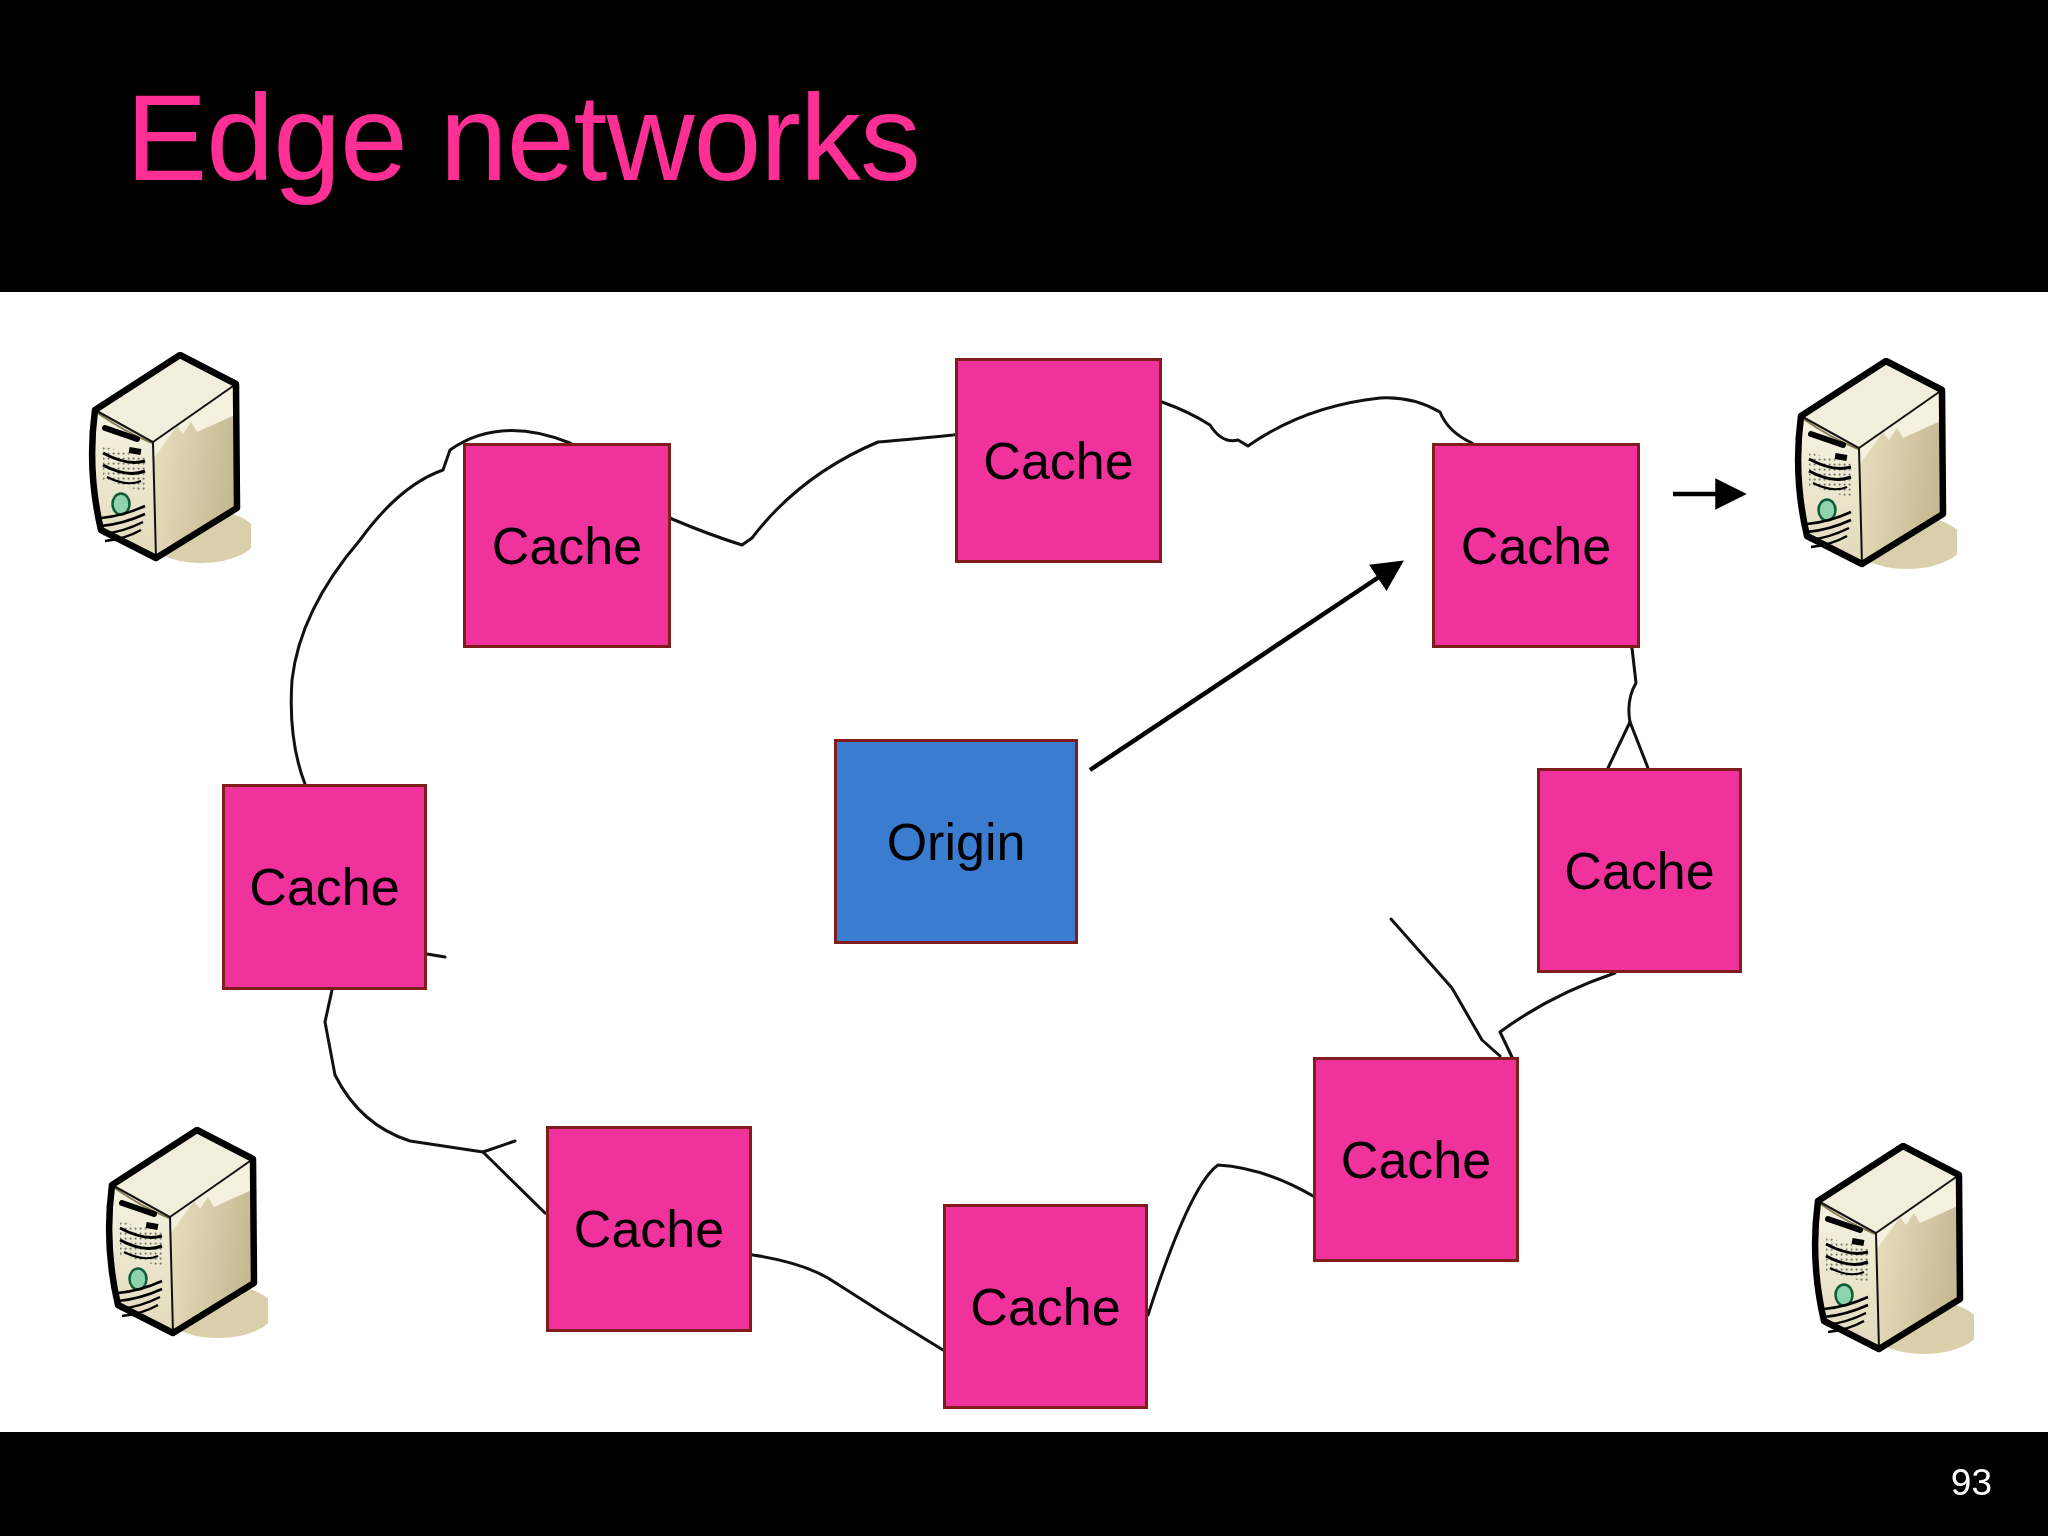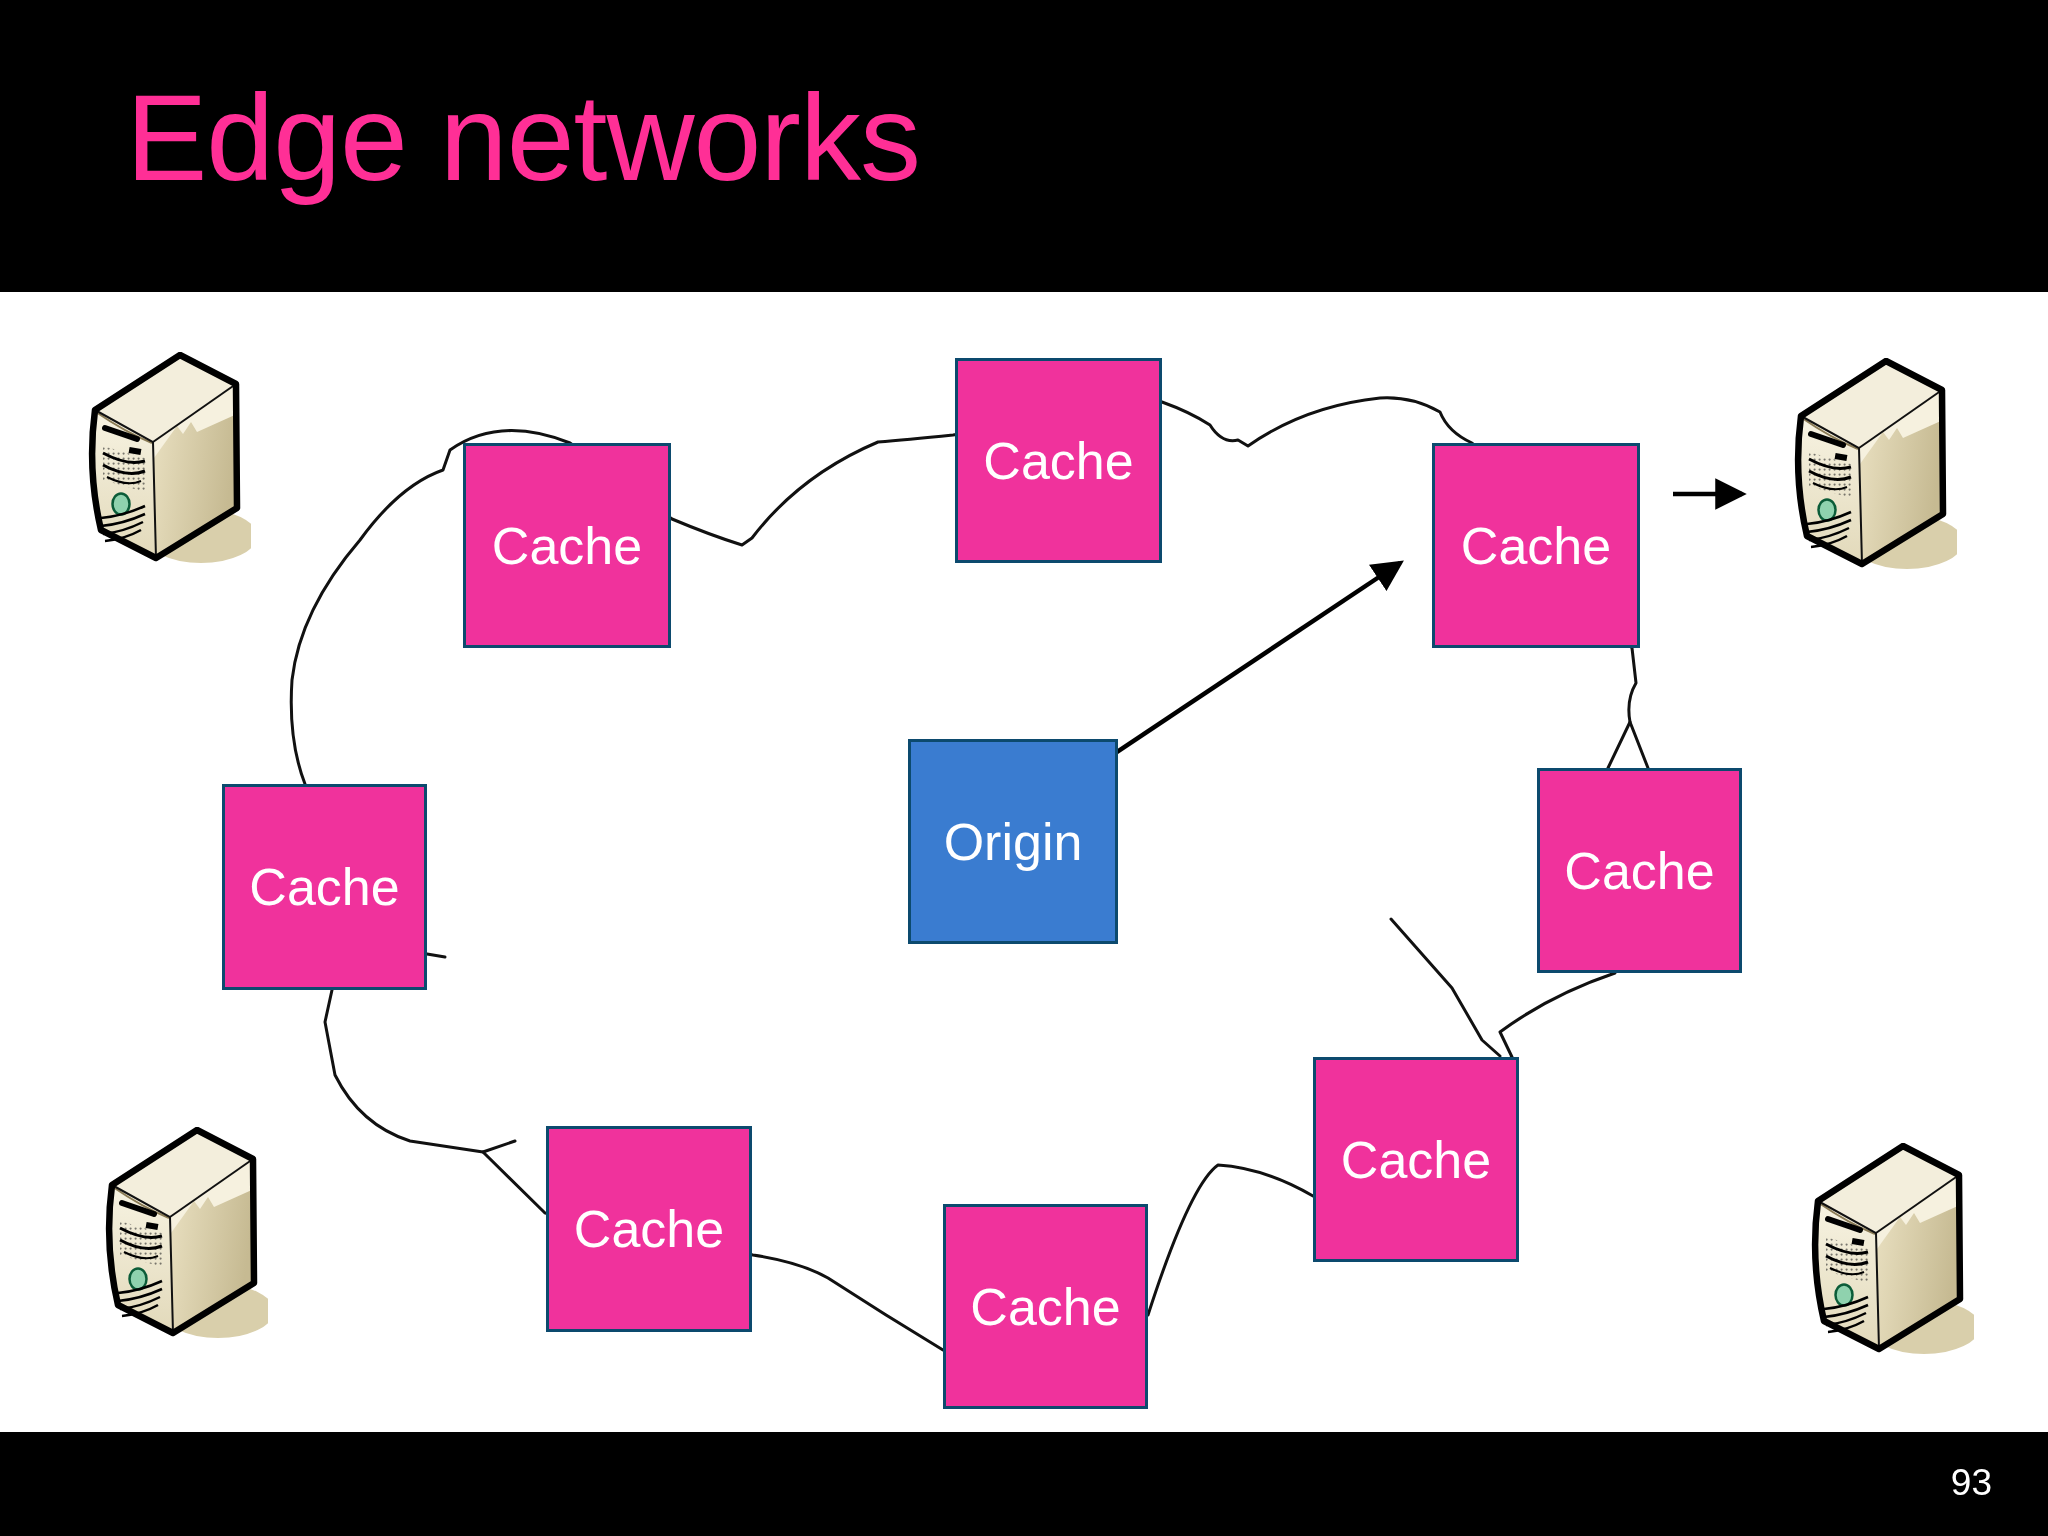--- a/index.html
+++ b/index.html
@@ -25,35 +25,35 @@
     position:absolute;left:54px;top:1462px;
     font-size:37px;color:var(--footer-text,#ffffff);white-space:nowrap;
   }
   .footer-right{
     position:absolute;right:56px;top:1462px;
     font-size:37px;color:var(--footer-text,#ffffff);
   }
   .diagram-svg{position:absolute;left:0;top:0;z-index:1;}
   .node{
     position:absolute;z-index:2;display:flex;align-items:center;justify-content:center;
-    border:3px solid #0c4a6e;box-sizing:border-box;
-    font-size:52px;color:#ffffff;
+    border:3px solid #7f1d1d;box-sizing:border-box;
+    font-size:52px;color:#000000;
   }
   .cache{background:var(--cache-fill,#F0329C);}
   .origin{background:var(--origin-fill,#3A7CD0);}
   
   .n-c1{left:463px;top:443px;width:208px;height:205px;}
   .n-c2{left:955px;top:358px;width:207px;height:205px;}
   .n-c3{left:1432px;top:443px;width:208px;height:205px;}
   .n-c4{left:222px;top:784px;width:205px;height:206px;}
   .n-c5{left:1537px;top:768px;width:205px;height:205px;}
   .n-c6{left:546px;top:1126px;width:206px;height:206px;}
   .n-c7{left:943px;top:1204px;width:205px;height:205px;}
   .n-c8{left:1313px;top:1057px;width:206px;height:205px;}
-  .n-origin{left:908px;top:739px;width:210px;height:205px;}
+  .n-origin{left:834px;top:739px;width:244px;height:205px;}
 </style>
 </head>
 <body>
 
 <div class="slide">
 
   <div class="topbar"></div>
   <div class="title">Edge networks</div>
 
   <svg class="diagram-svg" width="2048" height="1536" viewBox="0 0 2048 1536">

